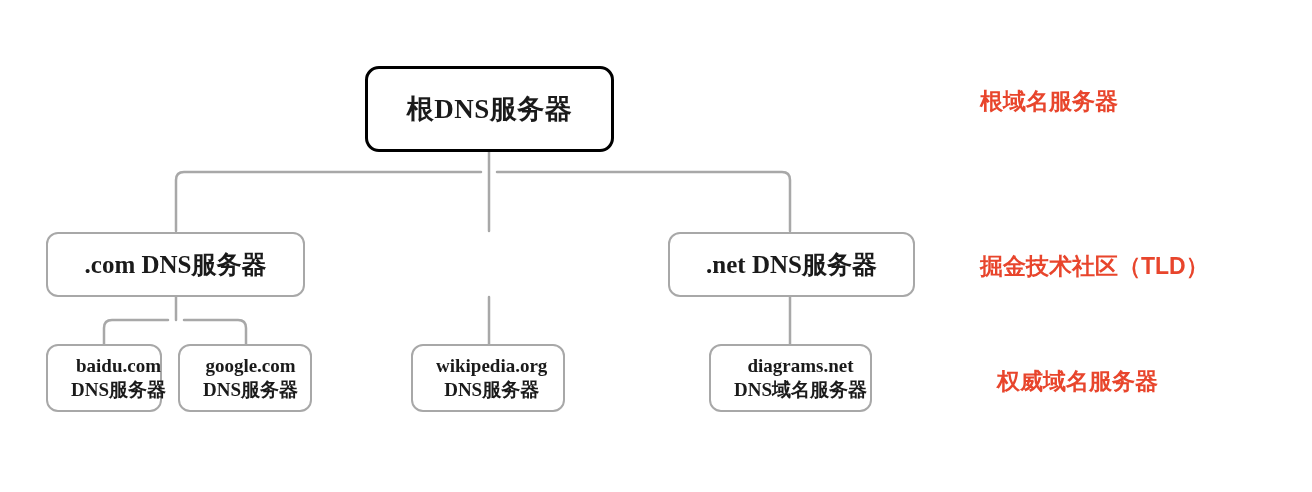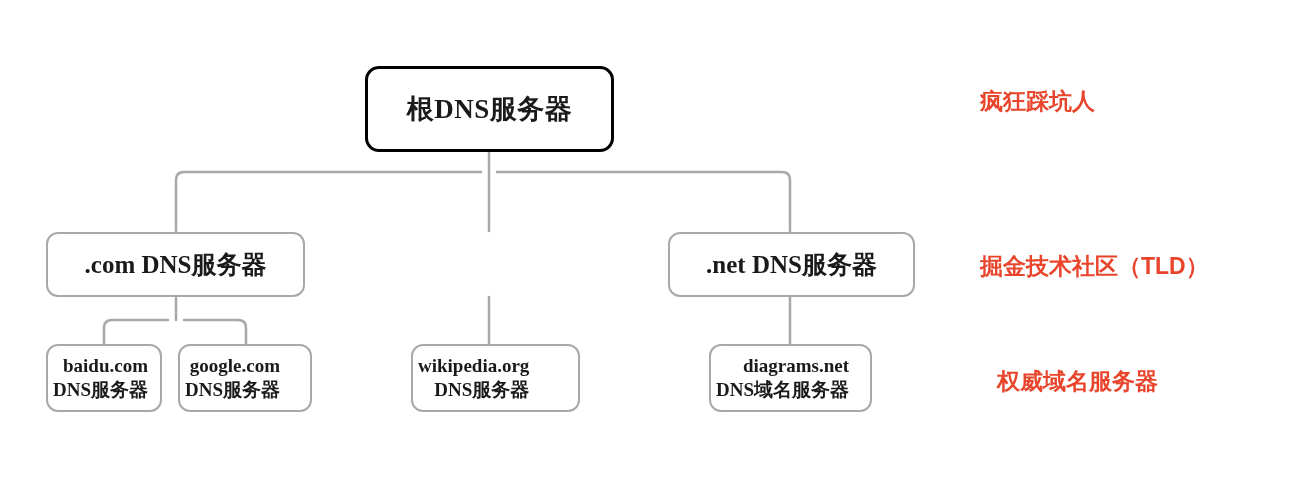--- a/index.html
+++ b/index.html
@@ -52,22 +52,22 @@
     letter-spacing: 0.5px;
   }
   .node-tld .node-label {
     font-size: 25px;
   }
   .node-leaf {
     justify-content: flex-start;
   }
   .node-leaf .node-label {
     font-size: 19px;
-    padding-left: 5px;
-    text-align: right;
+    padding-left: 23px;
+    text-align: center;
   }
   .tier-label {
     position: absolute;
     font-family: "Liberation Sans", "DejaVu Sans", sans-serif;
     font-weight: bold;
     font-size: 23px;
     color: #e8452c;
     white-space: pre;
   }
   .watermark {
@@ -117,28 +117,28 @@
   </div>
 
   <div class="node node-leaf" style="left:46px; top:344px; width:116px; height:68px;">
     <span class="node-label"><span>baidu.com</span><br><span>DNS服务器</span></span>
   </div>
 
   <div class="node node-leaf" style="left:178px; top:344px; width:134px; height:68px;">
     <span class="node-label"><span>google.com</span><br><span>DNS服务器</span></span>
   </div>
 
-  <div class="node node-leaf" style="left:411px; top:344px; width:169px; height:68px;">
+  <div class="node node-leaf" style="left:411px; top:344px; width:154px; height:68px;">
     <span class="node-label"><span>wikipedia.org</span><br><span>DNS服务器</span></span>
   </div>
 
   <div class="node node-leaf" style="left:709px; top:344px; width:163px; height:68px;">
     <span class="node-label"><span>diagrams.net</span><br><span>DNS域名服务器</span></span>
   </div>
 
-  <div class="tier-label" style="left:980px; top:86px;">疯狂踩坑人</div>
+  <div class="tier-label" style="left:980px; top:86px;">根域名服务器</div>
 
   <div class="tier-label" style="left:980px; top:251px;">掘金技术社区（TLD）</div>
 
   <div class="tier-label" style="left:997px; top:366px;">权威域名服务器</div>
 
 
 </div>
 
 </body></html>

